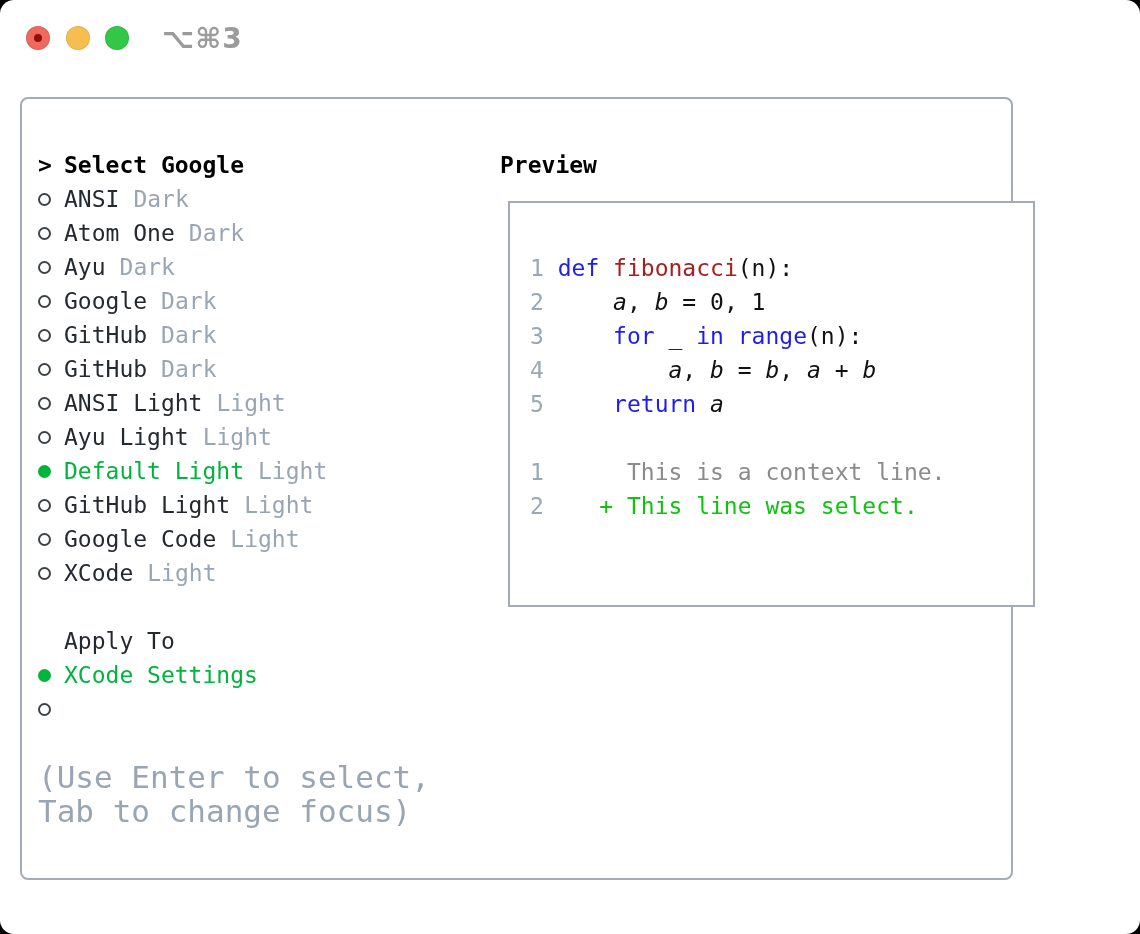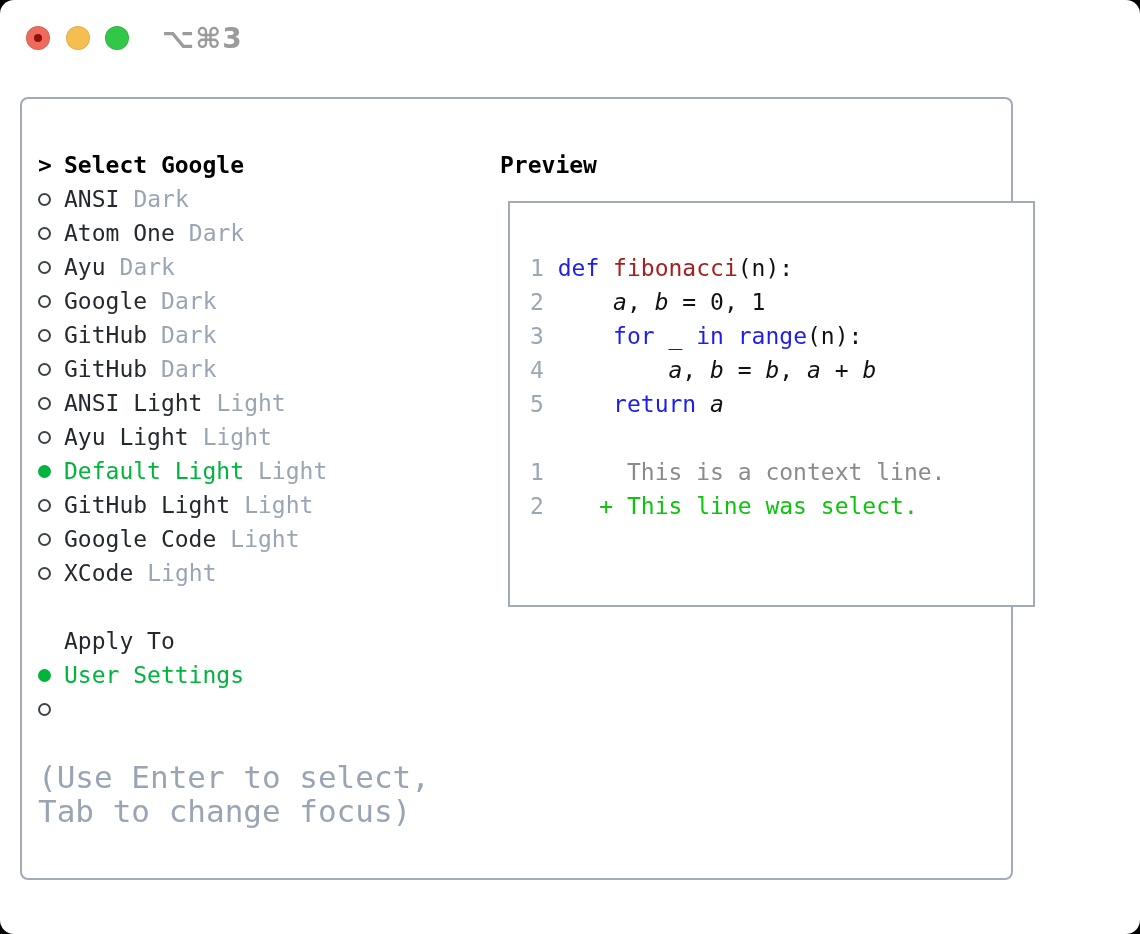--- a/index.html
+++ b/index.html
@@ -153,21 +153,21 @@
       <div class="row spacer"></div>
 
       <div class="row">
         <span class="marker"></span>
         <span class="plain-header">Apply To</span>
       </div>
 
       <div id="apply-rows">
           <div class="row option-row selected">
     <span class="marker"><span class="dot-ring"></span></span>
-    <span class="opt-name">User Settings</span>
+    <span class="opt-name">XCode Settings</span>
     
   </div>
           <div class="row option-row">
     <span class="marker"><span class="dot-ring"></span></span>
     
   </div>
         </div>
 
       <div class="row spacer"></div>
 

